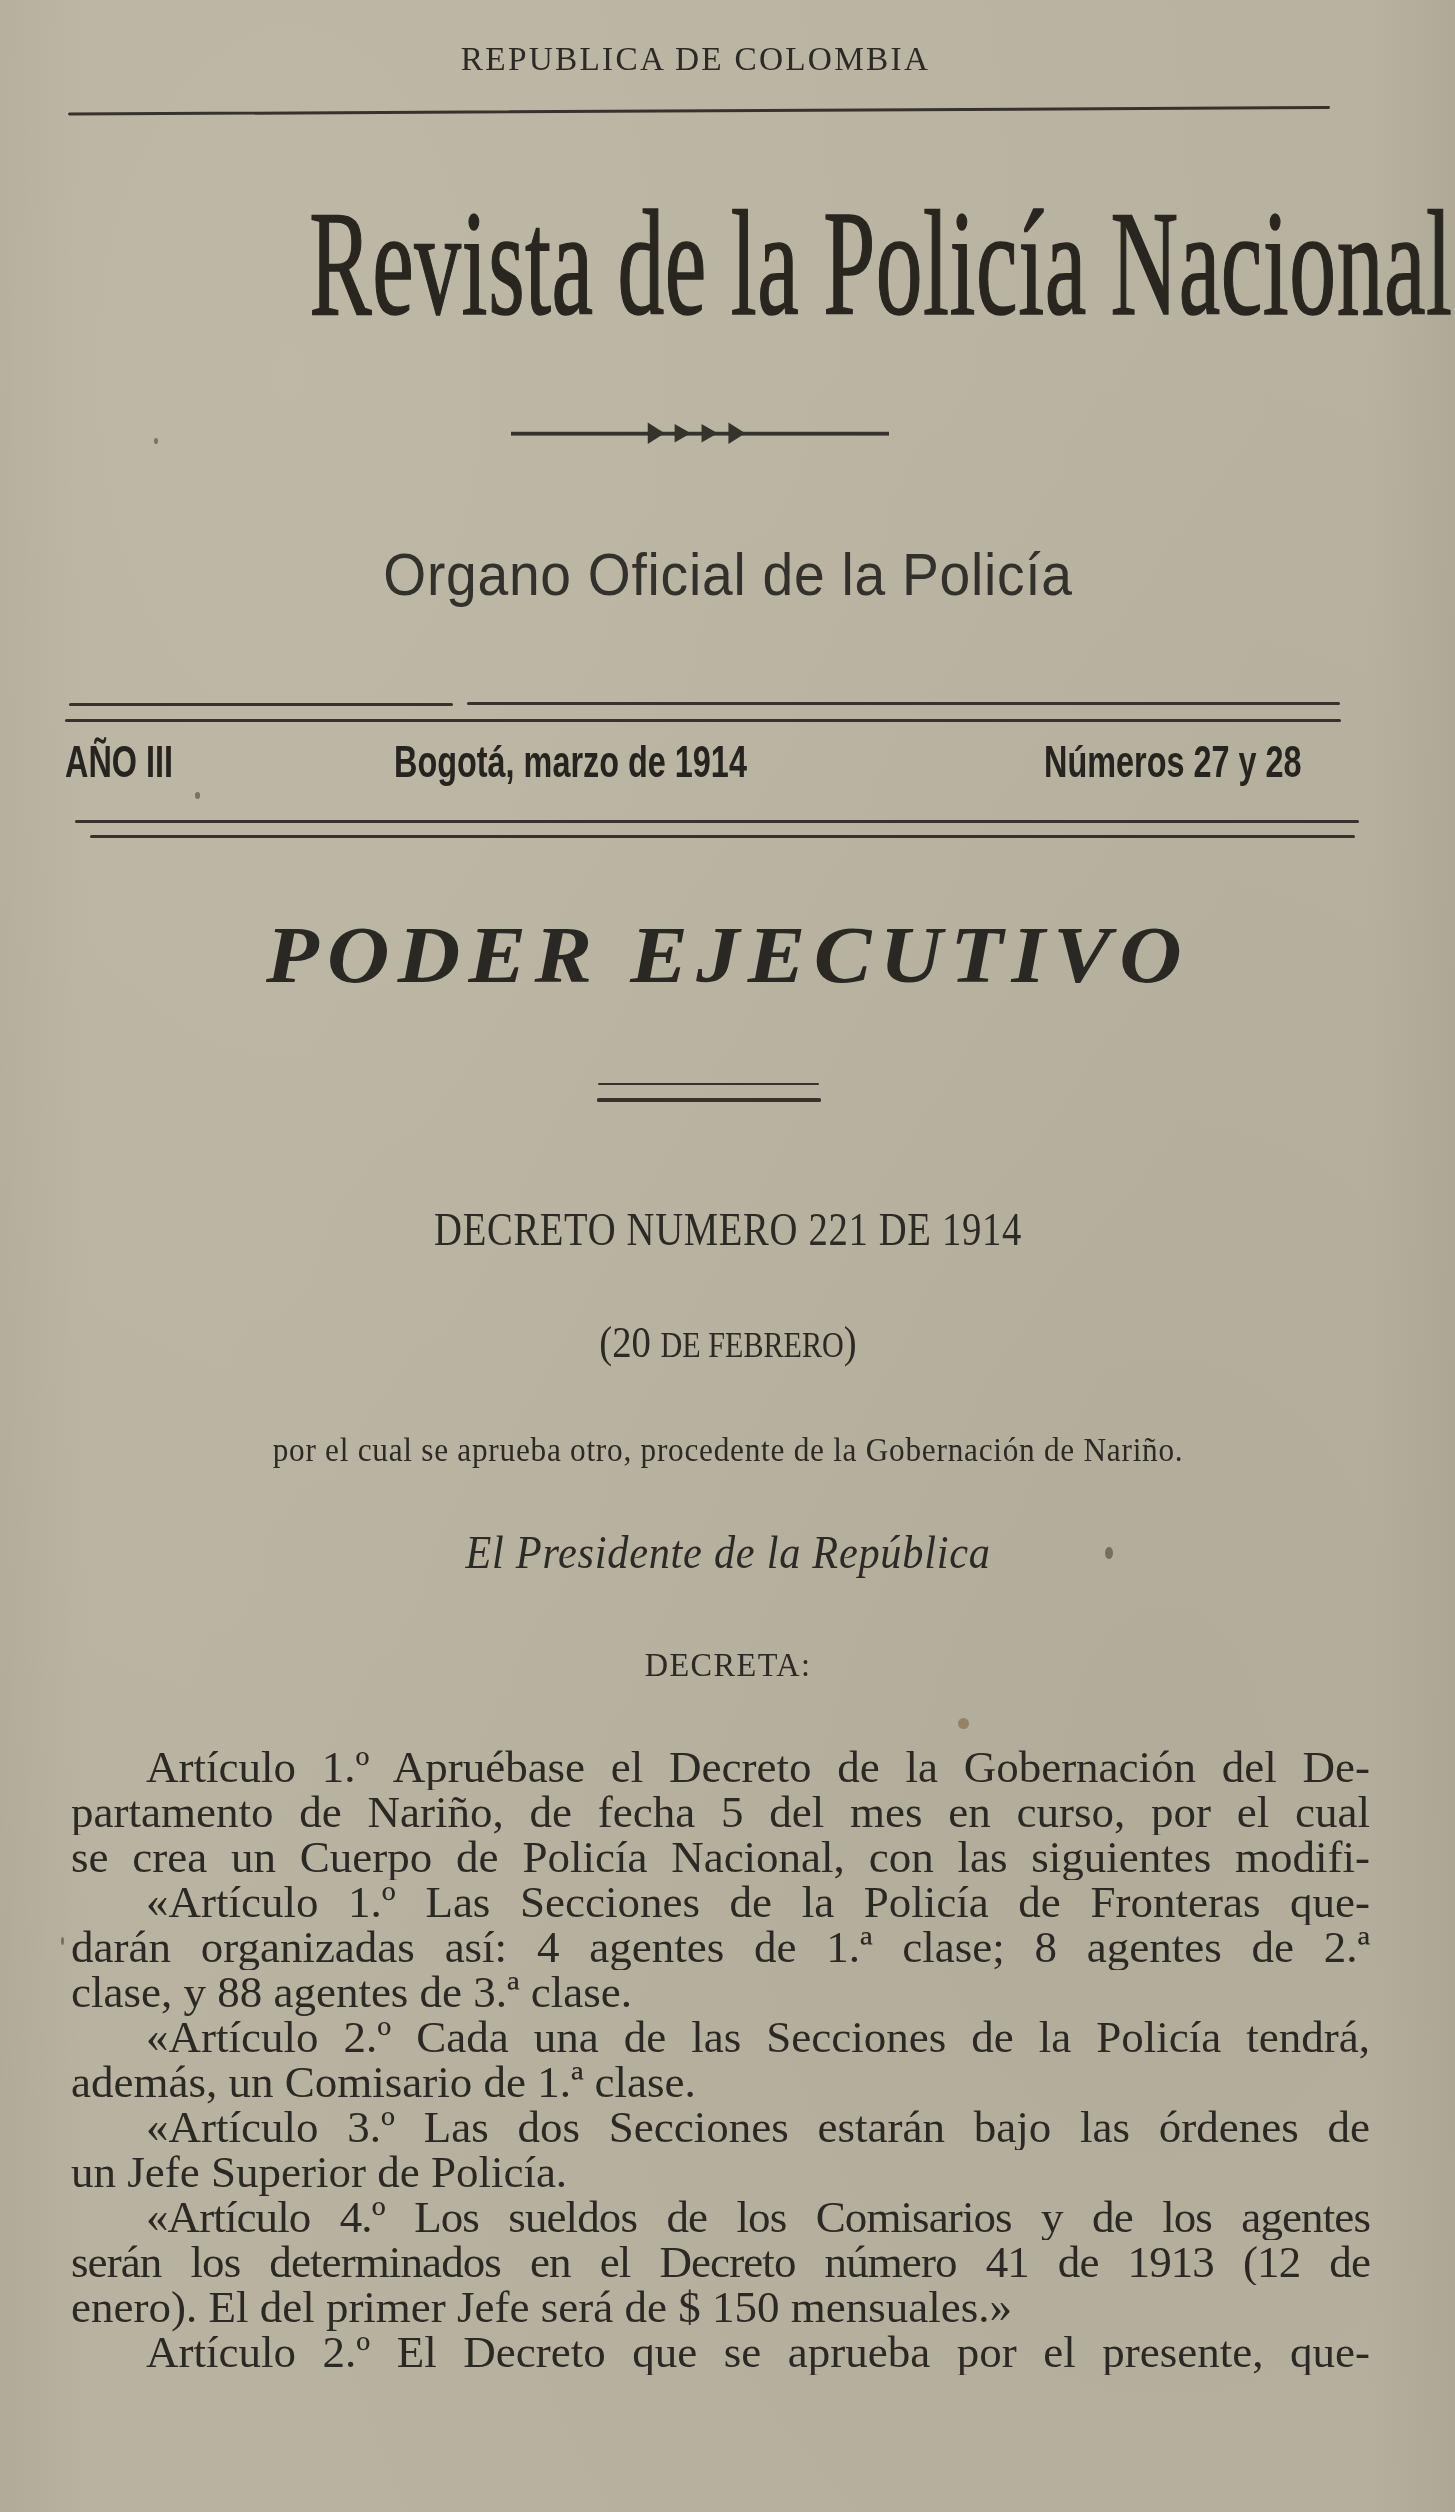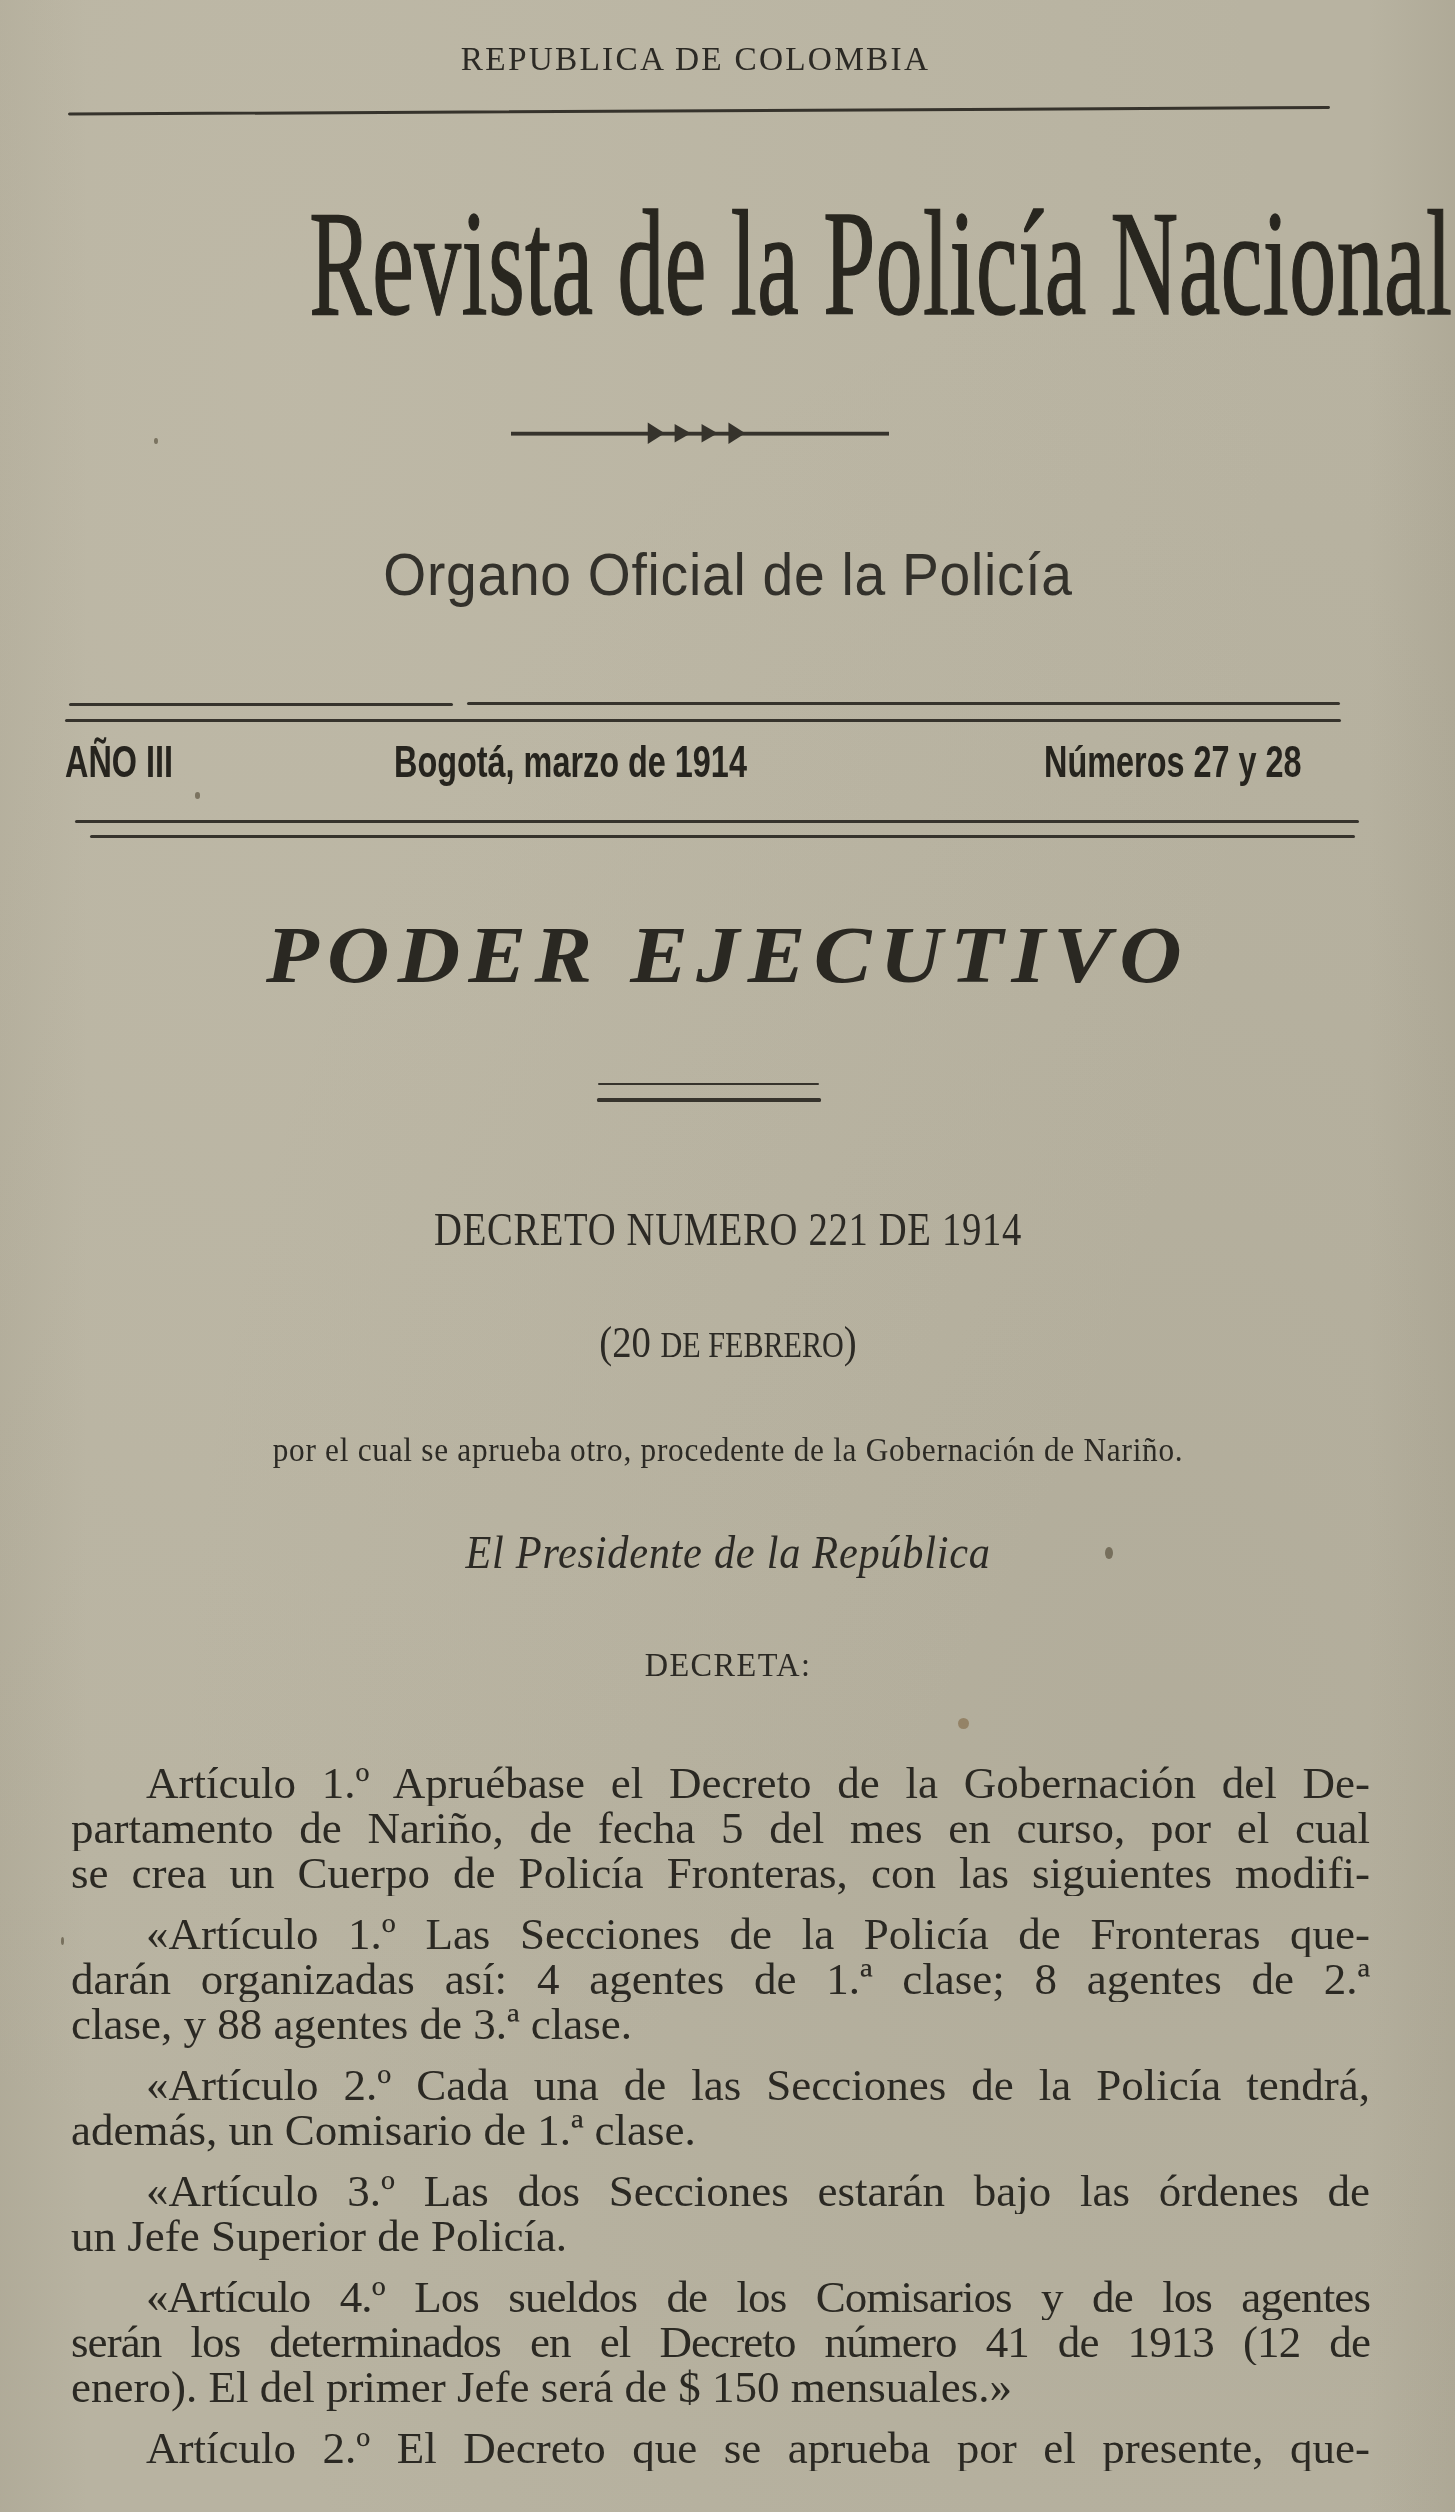--- a/index.html
+++ b/index.html
@@ -177,21 +177,21 @@
       white-space: nowrap;
       height: 45px;
       transform-origin: left center;
     }
     .line.just {
       text-align: justify;
       text-align-last: justify;
       white-space: normal;
       overflow: hidden;
     }
-    .line.indent { padding-left: 75px; margin-top: 16px; }
+    .line.indent { padding-left: 75px; }
     .line.cond { letter-spacing: -0.9px; }
 
     .speck {
       position: absolute;
       border-radius: 50%;
       background: rgba(70,60,40,0.55);
     }
   </style>
 </head>
 <body>
@@ -246,21 +246,21 @@
 
 <div class="center-line por-el-cual">por el cual se aprueba otro, procedente de la Gobernación de Nariño.</div>
 
 <div class="center-line presidente">El Presidente de la República</div>
 
 <div class="center-line decreta">DECRETA:</div>
 
 <div class="body-text">
   <span class="line just indent">Artículo 1.º Apruébase el Decreto de la Gobernación del De-</span>
   <span class="line just">partamento de Nariño, de fecha 5 del mes en curso, por el cual</span>
-  <span class="line just">se crea un Cuerpo de Policía Fronteras, con las siguientes modifi-</span>
+  <span class="line just">se crea un Cuerpo de Policía Nacional, con las siguientes modifi-</span>
   <span class="line just indent">«Artículo 1.º Las Secciones de la Policía de Fronteras que-</span>
   <span class="line just">darán organizadas así: 4 agentes de 1.ª clase; 8 agentes de 2.ª</span>
   <span class="line">clase, y 88 agentes de 3.ª clase.</span>
   <span class="line just indent">«Artículo 2.º Cada una de las Secciones de la Policía tendrá,</span>
   <span class="line">además, un Comisario de 1.ª clase.</span>
   <span class="line just indent">«Artículo 3.º Las dos Secciones estarán bajo las órdenes de</span>
   <span class="line">un Jefe Superior de Policía.</span>
   <span class="line just indent cond">«Artículo 4.º Los sueldos de los Comisarios y de los agentes</span>
   <span class="line just cond">serán los determinados en el Decreto número 41 de 1913 (12 de</span>
   <span class="line">enero). El del primer Jefe será de $ 150 mensuales.»</span>

